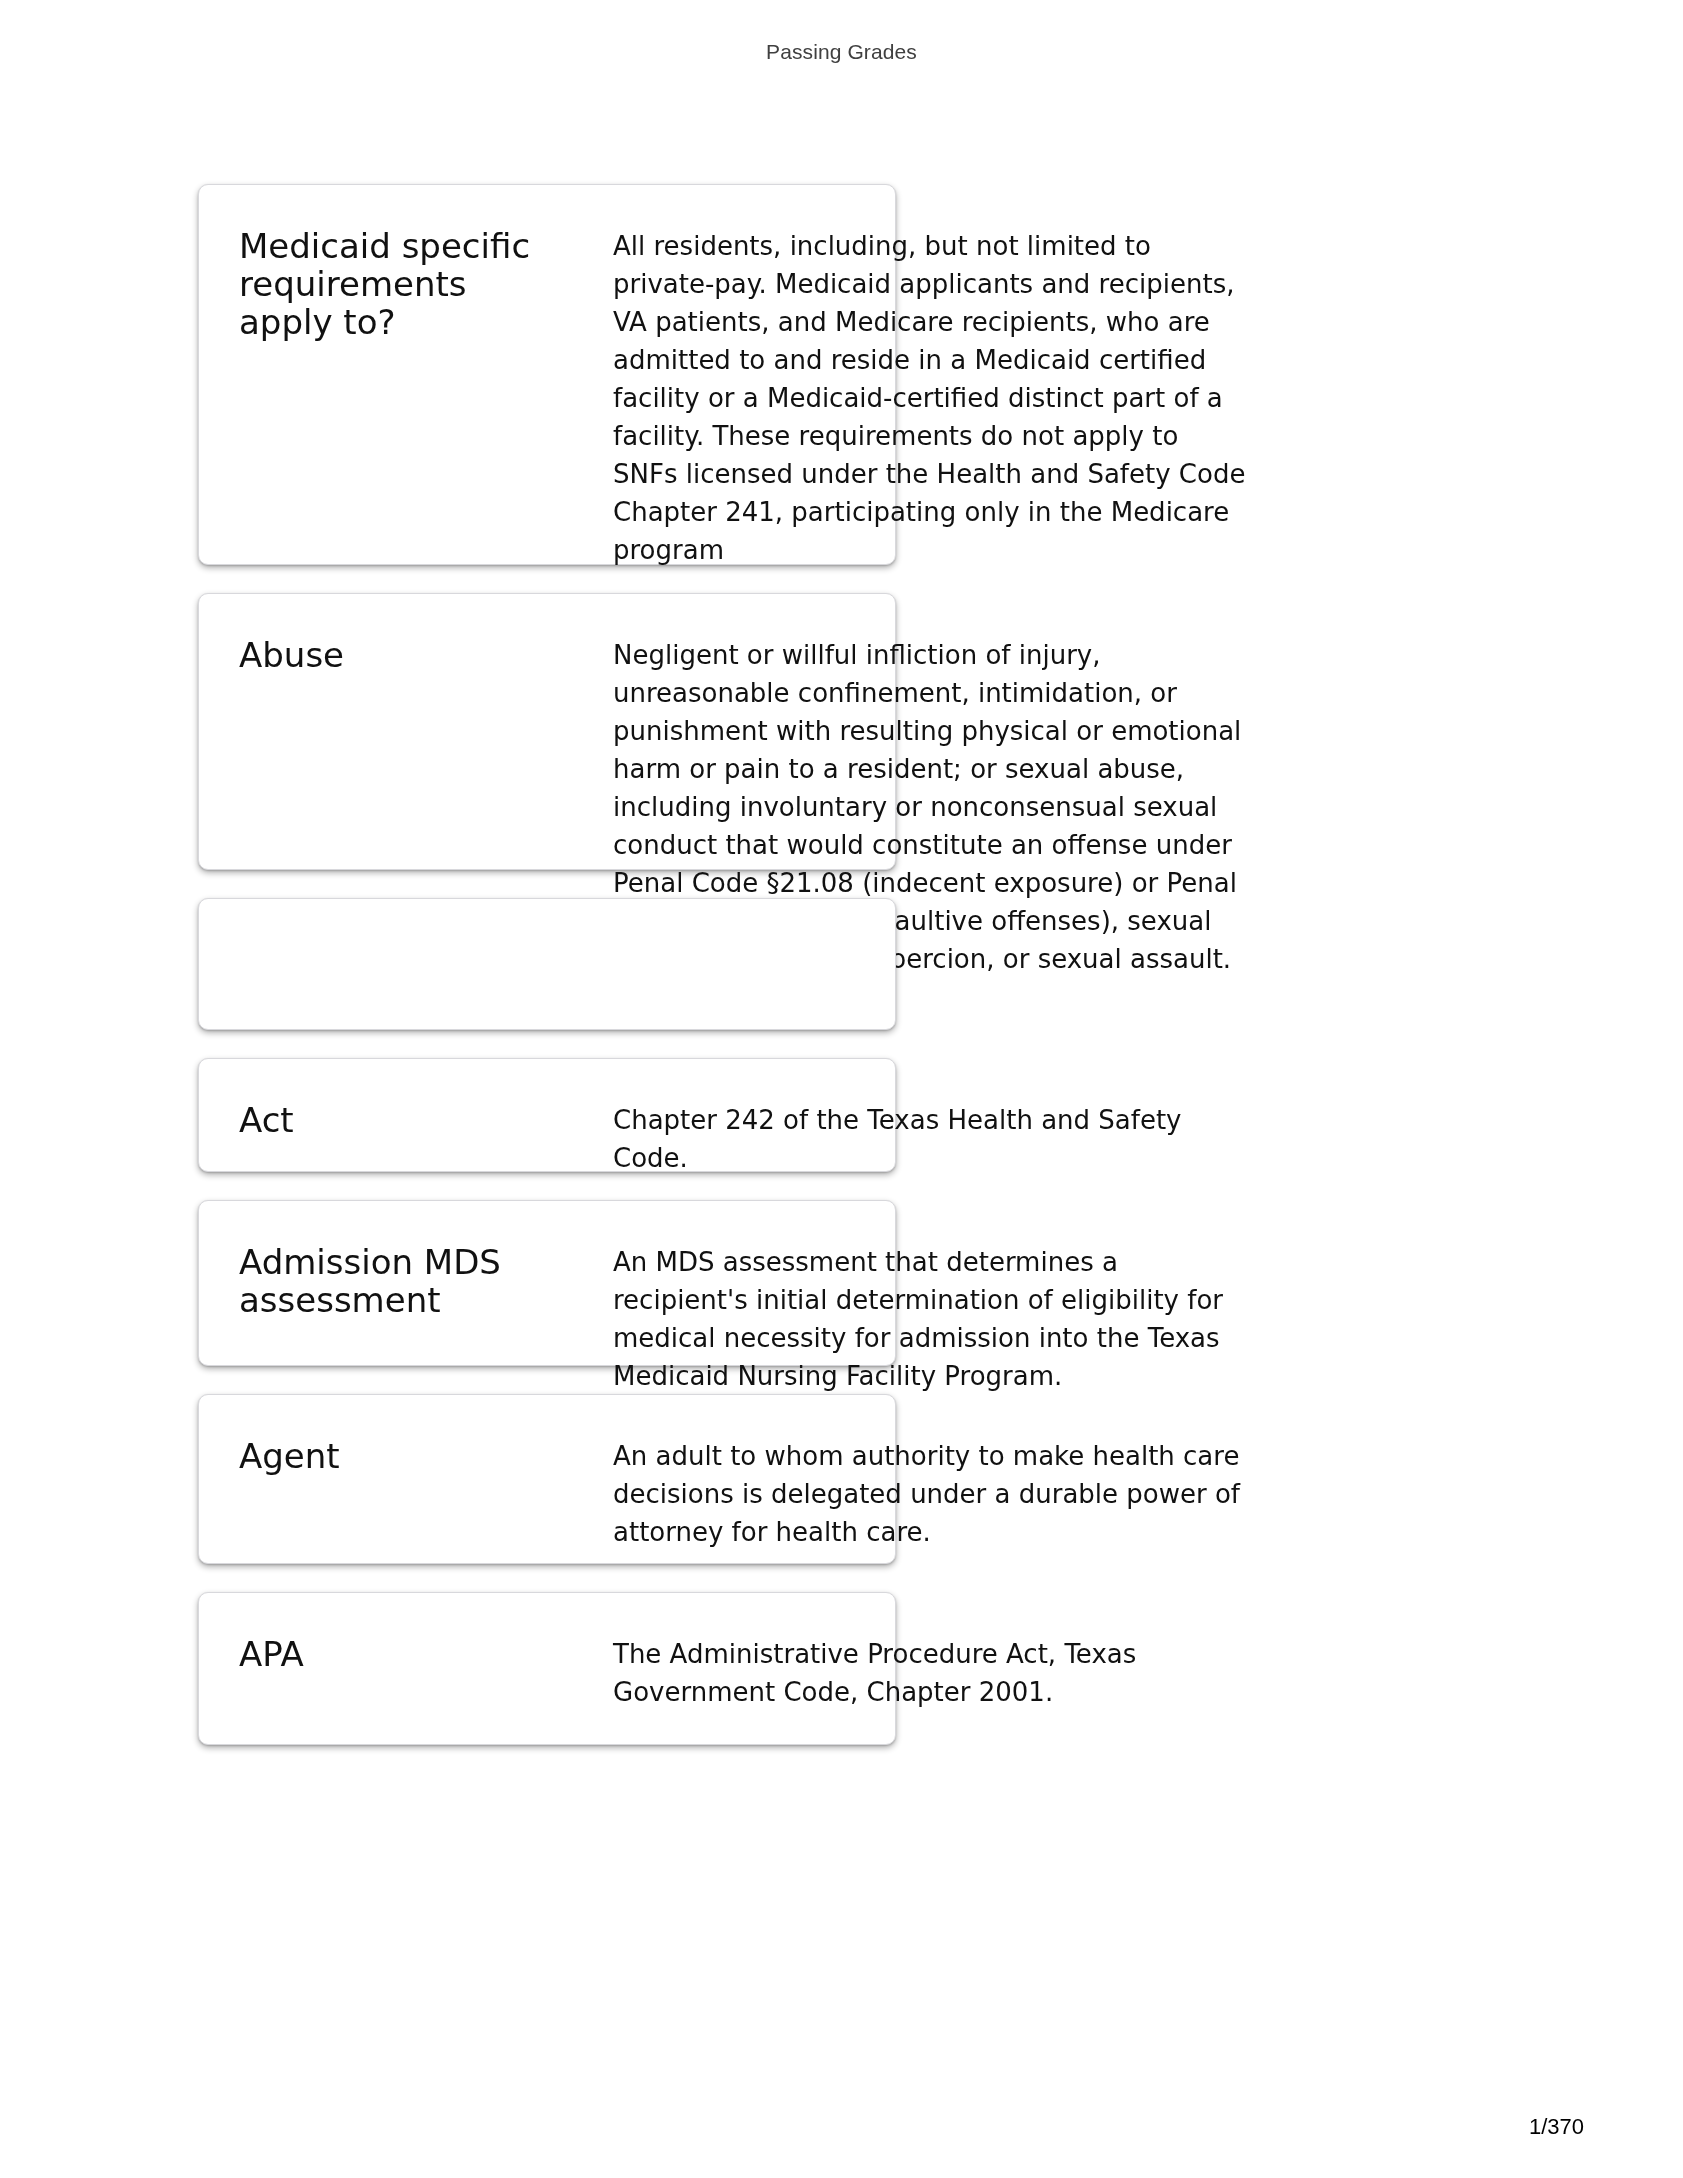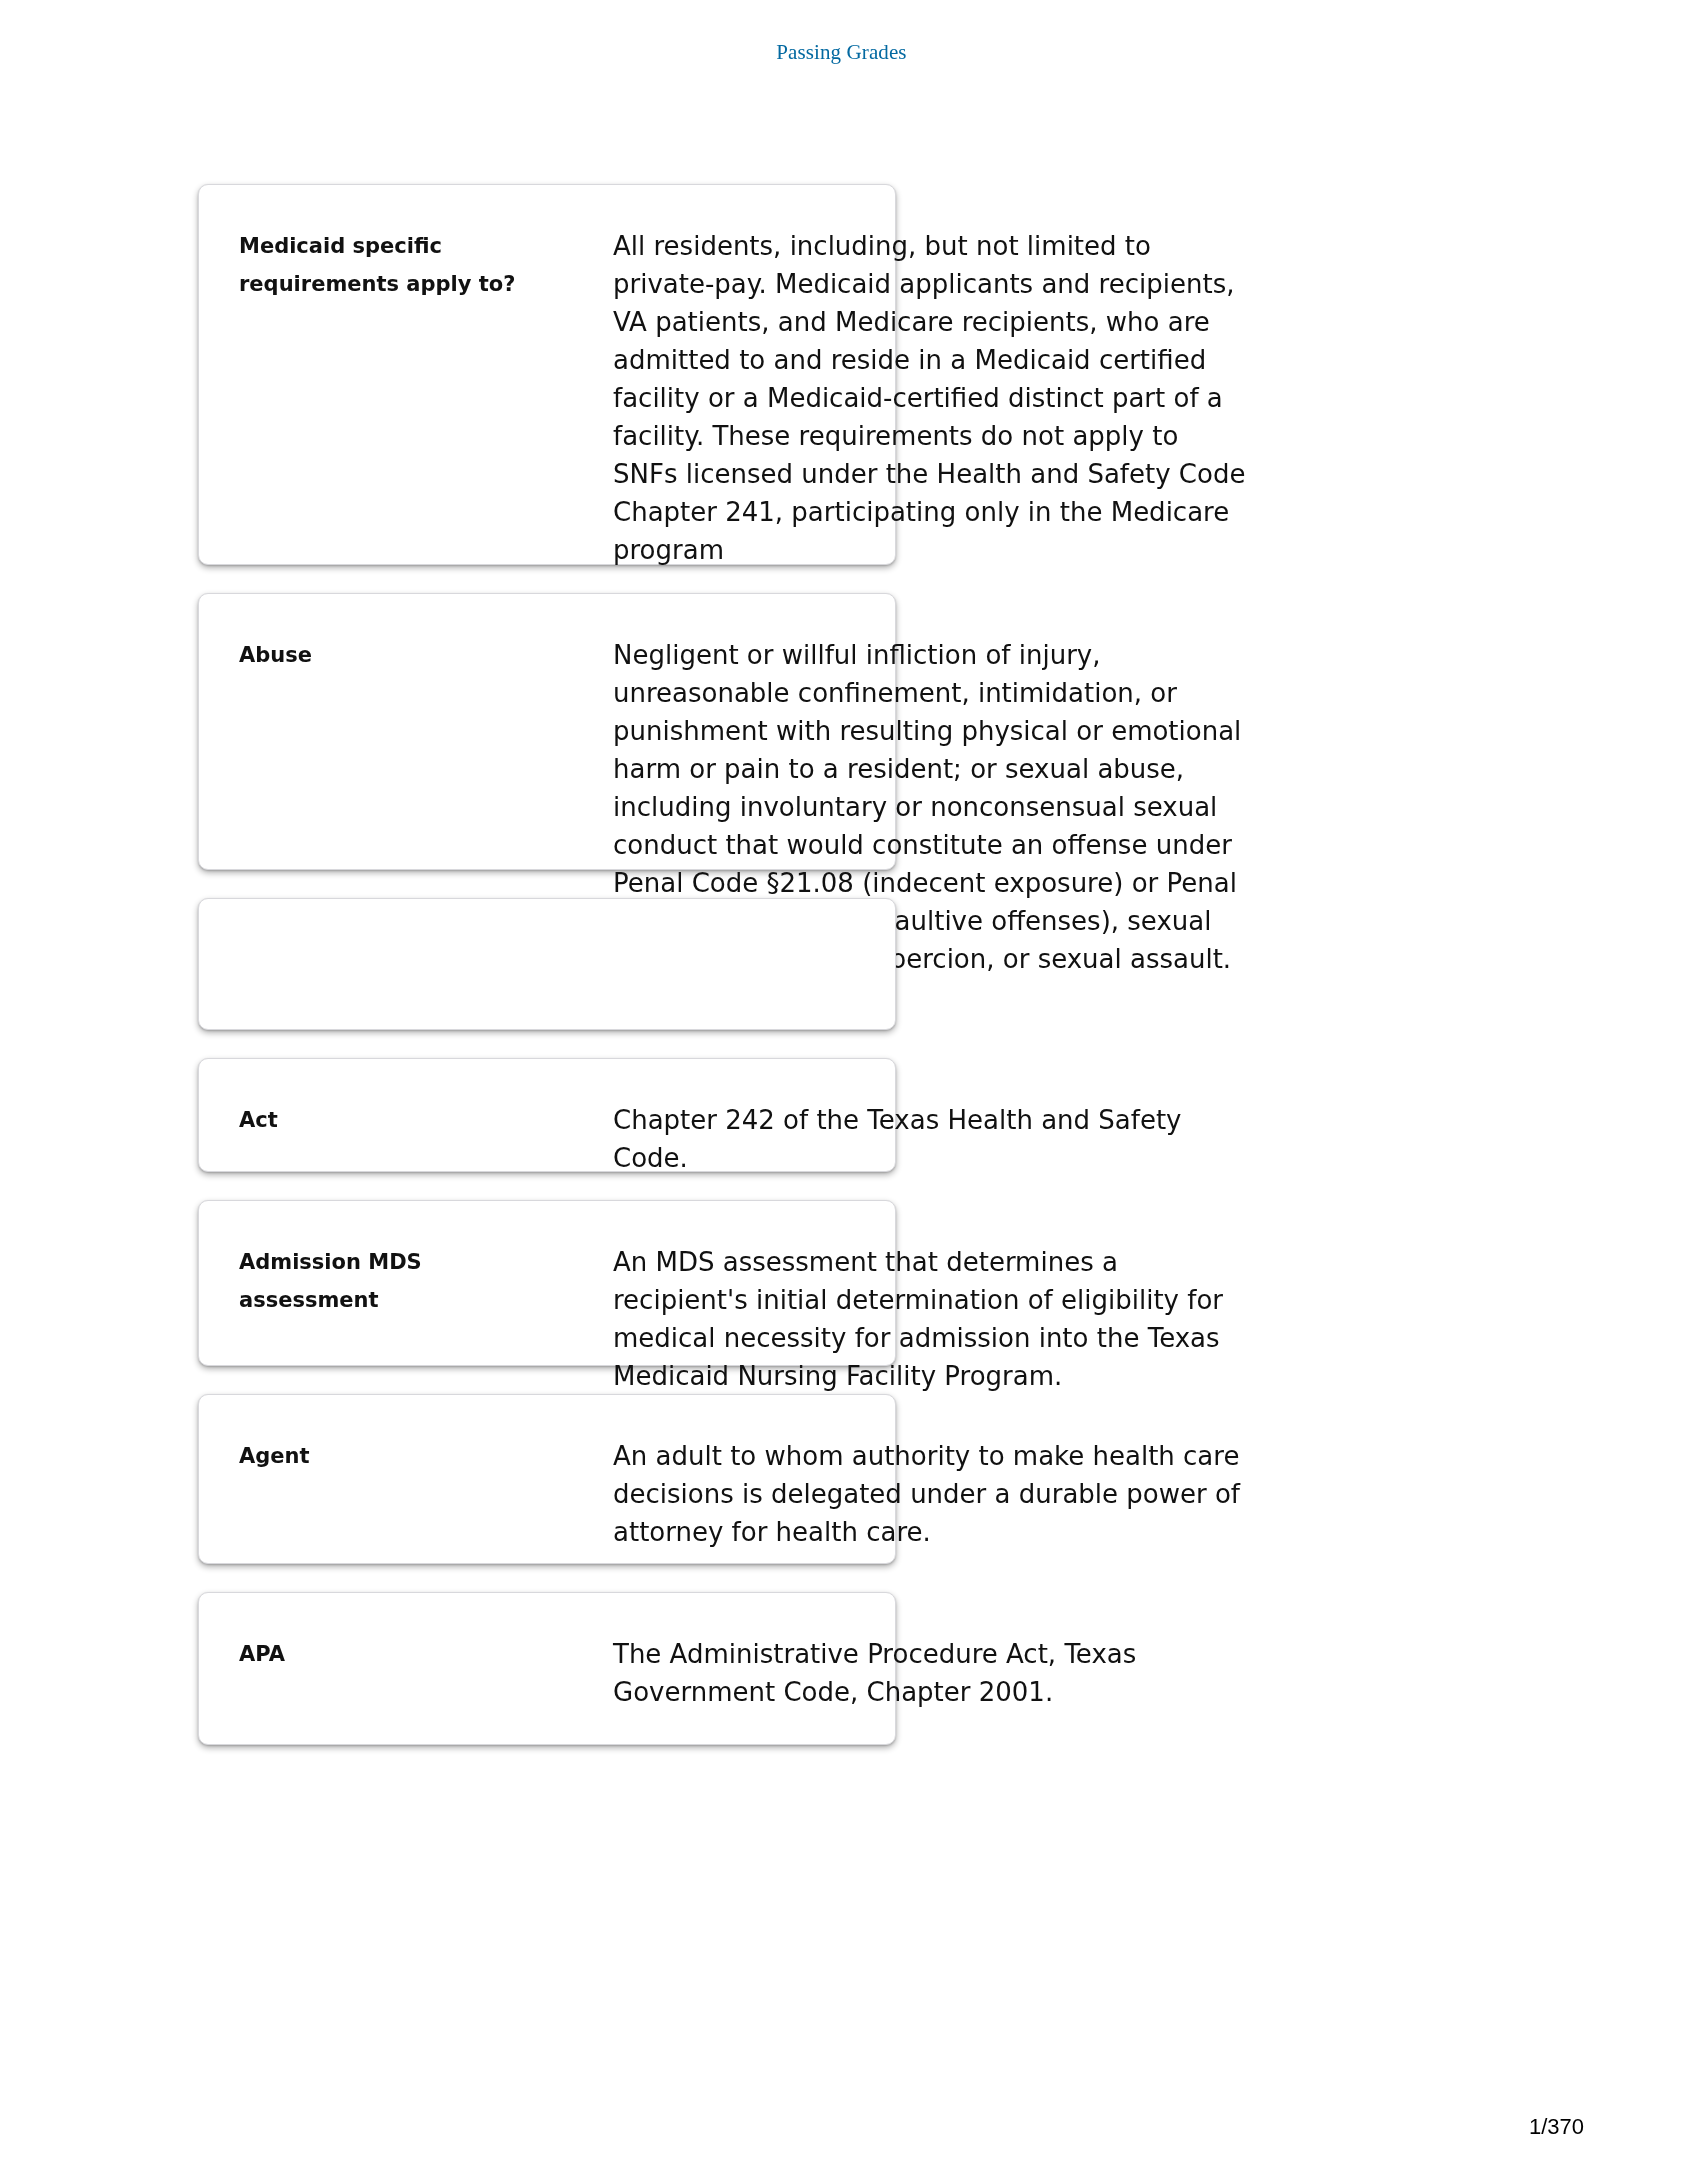--- a/index.html
+++ b/index.html
@@ -16,23 +16,23 @@
     overflow: hidden;
   }
 
   
   .running-head {
     position: absolute;
     top: 40px;
     left: 0;
     width: 1683px;
     text-align: center;
-    font-family: Liberation Serif, serif;
+    font-family: Liberation Sans, sans-serif;
     font-size: 21px;
-    color: #0369a1;
+    color: #404040;
     letter-spacing: 0.1px;
   }
 
   
   .page-number {
     position: absolute;
     bottom: 38px;
     right: 99px;
     font-family: "Liberation Sans", sans-serif;
     font-size: 22px;
@@ -66,24 +66,24 @@
     width: 698px;
     min-height: 59px;
   }
 
   .term {
     position: absolute;
     top: 0;
     left: 40px;
     width: 327px;
     font-family: "DejaVu Sans", sans-serif;
-    font-size: 21px;
+    font-size: 34px;
     line-height: 38px;
     color: #111111;
-    font-weight: 700;
+    font-weight: 400;
   }
 
   .definition {
     position: absolute;
     top: 0;
     left: 414px;
     width: 634px;
     font-family: "DejaVu Sans", sans-serif;
     font-size: 26px;
     line-height: 38px;

